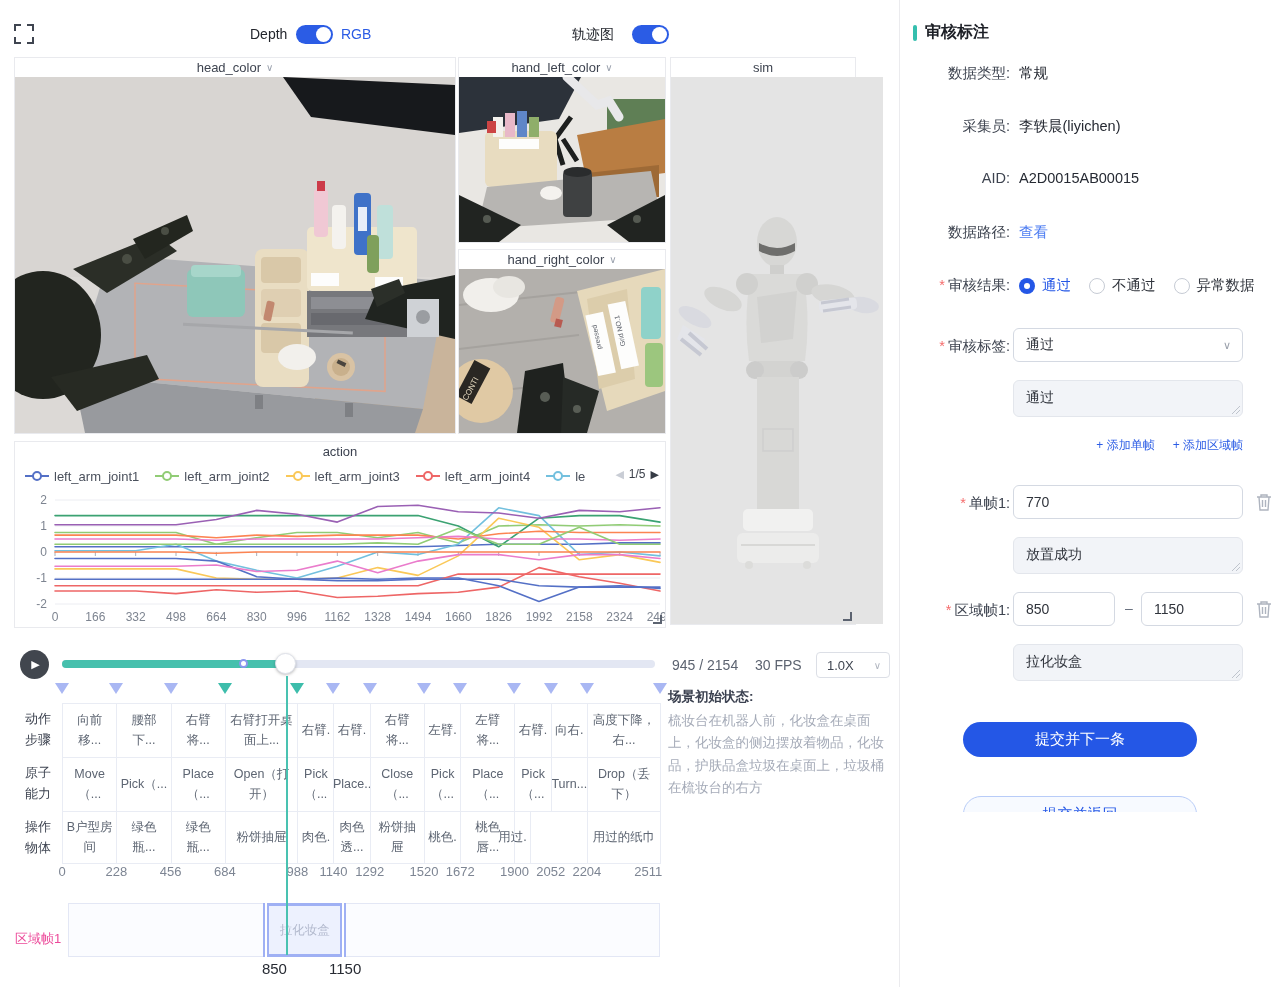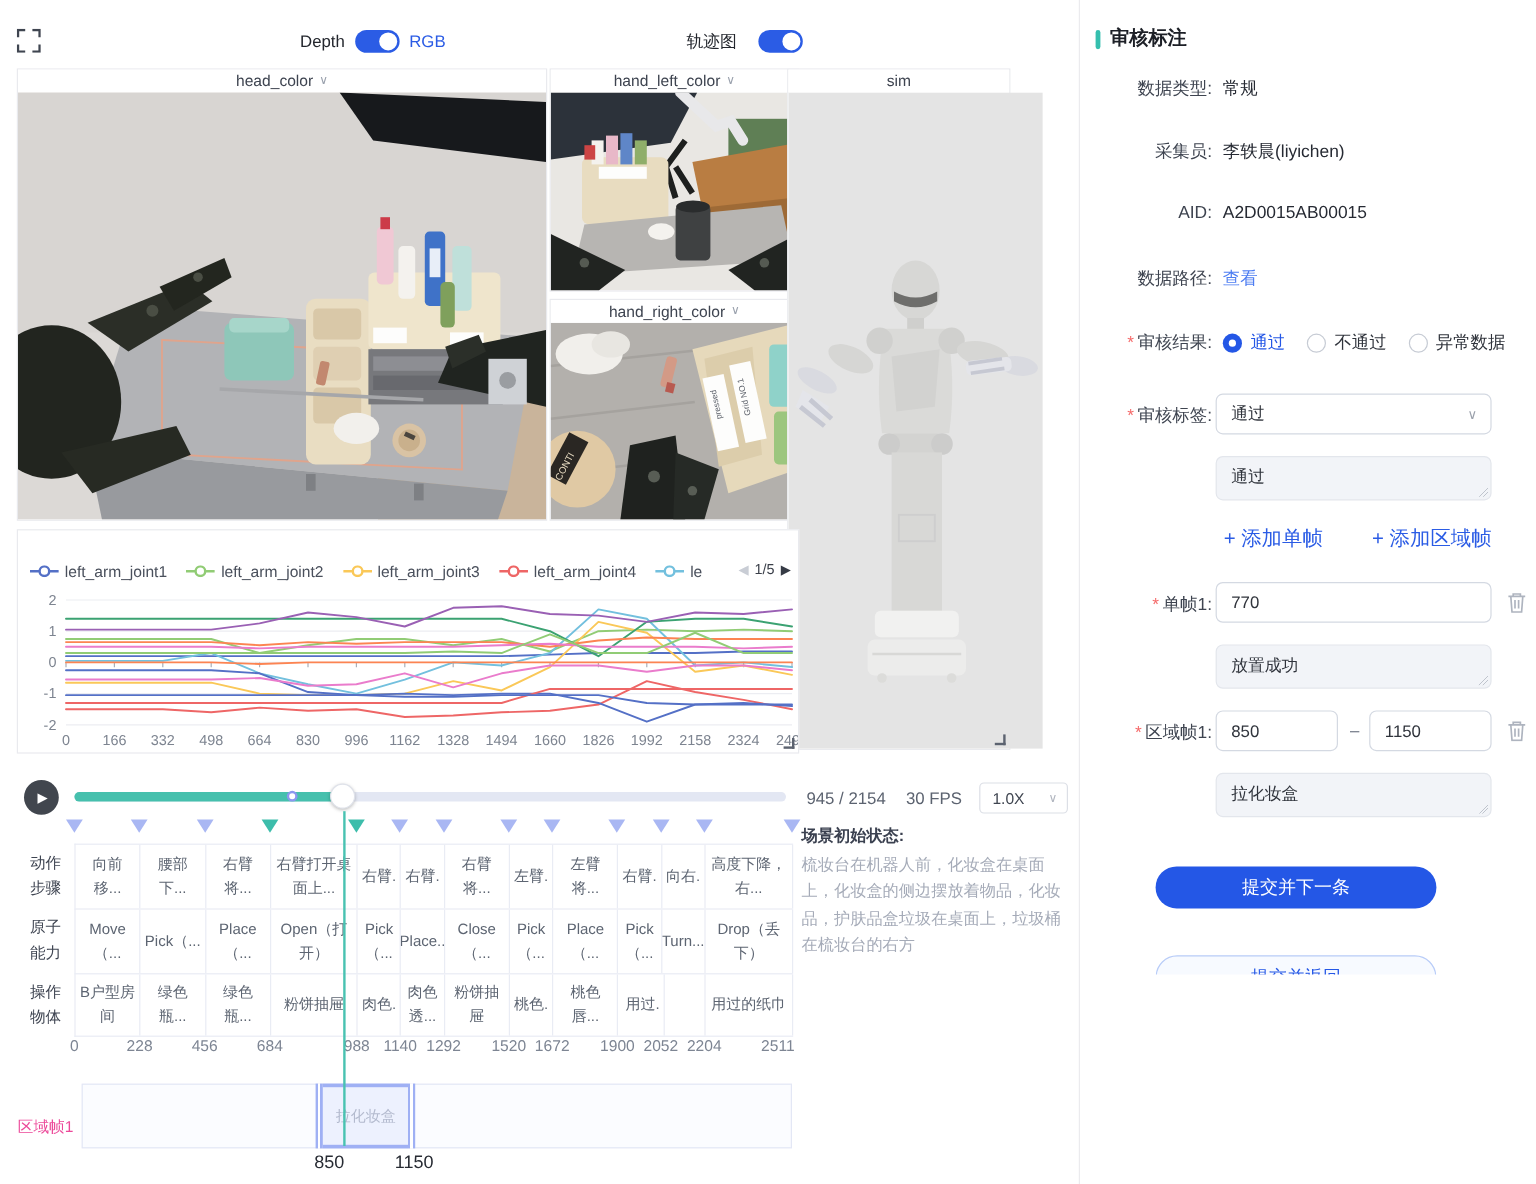--- a/index.html
+++ b/index.html
@@ -96,21 +96,21 @@
   .rv-select { position: absolute; left: 1013px; width: 230px; height: 34px; border: 1px solid #d4d9e2; border-radius: 6px;
     background: #fff; display: flex; align-items: center; justify-content: space-between; padding: 0 11px 0 12px;
     font-size: 14px; color: #30343c; cursor: pointer; }
   .rv-select .chev { color: #9aa0ab; font-size: 11px; }
   .rv-textarea { position: absolute; left: 1013px; width: 230px; height: 37px; border: 1px solid #e3e6ec; border-radius: 6px;
     background: #f2f4f8; font-size: 14px; color: #30343c; padding: 8px 12px; }
   .rv-input { position: absolute; left: 1013px; width: 230px; height: 34px; border: 1px solid #d4d9e2; border-radius: 6px;
     background: #fff; font-size: 14px; color: #30343c; padding: 0 12px; display: flex; align-items: center; }
   .resize-grip { position: absolute; right: 2px; bottom: 2px; width: 8px; height: 8px;
     background: linear-gradient(135deg, transparent 0 50%, #bfc4cd 50% 56%, transparent 56% 70%, #bfc4cd 70% 76%, transparent 76%); }
-  .add-link { font-size: 17px; color: #2b5ce5; cursor: pointer; white-space: nowrap; margin-left: 23px; }
+  .add-link { font-size: 12px; color: #2b5ce5; cursor: pointer; white-space: nowrap; }
   .trash { position: absolute; width: 16px; height: 18px; cursor: pointer; }
   .dash { position: absolute; font-size: 14px; color: #6a7280; }
   .btn-primary { position: absolute; left: 963px; width: 234px; height: 35px; border-radius: 18px; background: #2457e6;
     color: #fff; font-size: 15px; display: flex; align-items: center; justify-content: center; cursor: pointer; }
   #btn2-clip { position: absolute; left: 963px; top: 780px; width: 234px; height: 32px; overflow: hidden; }
   .btn-outline { width: 234px; height: 36px; border-radius: 18px; border: 1px solid #b8ccf8; background: #f7faff;
     color: #2457e6; font-size: 15px; display: flex; align-items: center; justify-content: center; cursor: pointer; margin-top: 16px; }
 
   svg text { font-family: "Liberation Sans", "DejaVu Sans", sans-serif; }
 </style>
@@ -245,21 +245,21 @@
       <circle cx="22" cy="122" r="32" fill="#e0c9a4"></circle>
       <rect x="-6" y="104" width="40" height="18" fill="#2a2723" transform="rotate(-62 14 113)"></rect>
       <text x="8" y="132" font-size="8" fill="#e8dcc2" transform="rotate(-62 8 132)">CONTI</text>
       <polygon points="66,102 104,94 112,164 58,164" fill="#1f221f"></polygon>
       <polygon points="104,108 140,122 128,164 102,164" fill="#262a26"></polygon>
       <circle cx="86" cy="128" r="5" fill="#585d55"></circle>
       <circle cx="118" cy="140" r="4" fill="#585d55"></circle>
     </svg>
   </div>
 
-  <div class="panel" style="left:656px;top:57px;width:186px;height:568px">
+  <div class="panel" style="left:670px;top:57px;width:186px;height:568px">
     <div class="panel-header">
       <span>sim</span>
     </div>
     <svg class="scene-svg" width="212" height="547" viewBox="0 0 212 547">
       <rect width="212" height="547" fill="#e4e4e4"></rect>
       <ellipse cx="106" cy="165" rx="20" ry="25" fill="#d7d7d5"></ellipse>
       <path d="M88,166 Q106,176 124,166 L124,174 Q106,184 88,174 Z" fill="#6e6e6c"></path>
       <rect x="99" y="188" width="14" height="10" fill="#cfcfcd"></rect>
       <path d="M80,197 L132,197 Q140,240 134,284 L78,284 Q72,240 80,197 Z" fill="#dadad8"></path>
       <path d="M86,220 L126,214 L122,262 L90,266 Z" fill="#d2d2d0"></path>
@@ -281,20 +281,21 @@
       <rect x="72" y="432" width="70" height="22" rx="5" fill="#f1f1f0"></rect>
       <rect x="66" y="456" width="82" height="30" rx="6" fill="#ececeb"></rect>
       <line x1="70" y1="468" x2="144" y2="468" stroke="#d8d8d6" stroke-width="2"></line>
       <circle cx="78" cy="488" r="4" fill="#dcdcda"></circle>
       <circle cx="136" cy="488" r="4" fill="#dcdcda"></circle>
     </svg>
     <div class="rs-corner"></div>
   </div>
 
   <div class="panel" style="left:14px;top:441px;width:652px;height:187px">
+    <div class="chart-title">action</div>
     <div id="legend">
         <span class="lg-item">
           <svg width="24" height="10">
             <line x1="0" y1="5" x2="24" y2="5" stroke="#5470c6" stroke-width="2"></line>
             <circle cx="12" cy="5" r="4" fill="#fff" stroke="#5470c6" stroke-width="2"></circle>
           </svg>
           <span>left_arm_joint1</span>
         </span>
         <span class="lg-item">
           <svg width="24" height="10">
@@ -462,21 +463,21 @@
       <div class="tbl-row last" style="top: 811px; height: 53px;">
         <div class="tbl-cell" style="left: 0px; width: 54.2987px;">B户型房间</div>
         <div class="tbl-cell" style="left: 54.2987px; width: 54.2987px;">绿色瓶...</div>
         <div class="tbl-cell" style="left: 108.597px; width: 54.2987px;">绿色瓶...</div>
         <div class="tbl-cell" style="left: 162.896px; width: 72.3982px;">粉饼抽屉</div>
         <div class="tbl-cell" style="left: 235.294px; width: 36.1991px;">肉色.</div>
         <div class="tbl-cell" style="left: 271.493px; width: 36.1991px;">肉色透...</div>
         <div class="tbl-cell" style="left: 307.693px; width: 54.2987px;">粉饼抽屉</div>
         <div class="tbl-cell" style="left: 361.991px; width: 36.1991px;">桃色.</div>
         <div class="tbl-cell" style="left: 398.19px; width: 54.2987px;">桃色唇...</div>
-        <div class="tbl-cell" style="left: 455px; width: 36.1991px;">用过.</div>
+        <div class="tbl-cell" style="left: 432px; width: 36.1991px;">用过.</div>
         <div class="tbl-cell" style="left: 488.688px; width: 36.1991px;"></div>
         <div class="tbl-cell" style="left: 524.887px; width: 73.1127px;">用过的纸巾</div>
       </div>
     </div>
   <div id="axis-nums">
       <span class="axis-num" style="left: 62px;">0</span>
       <span class="axis-num" style="left: 116.299px;">228</span>
       <span class="axis-num" style="left: 170.597px;">456</span>
       <span class="axis-num" style="left: 224.896px;">684</span>
       <span class="axis-num" style="left: 297.294px;">988</span>

